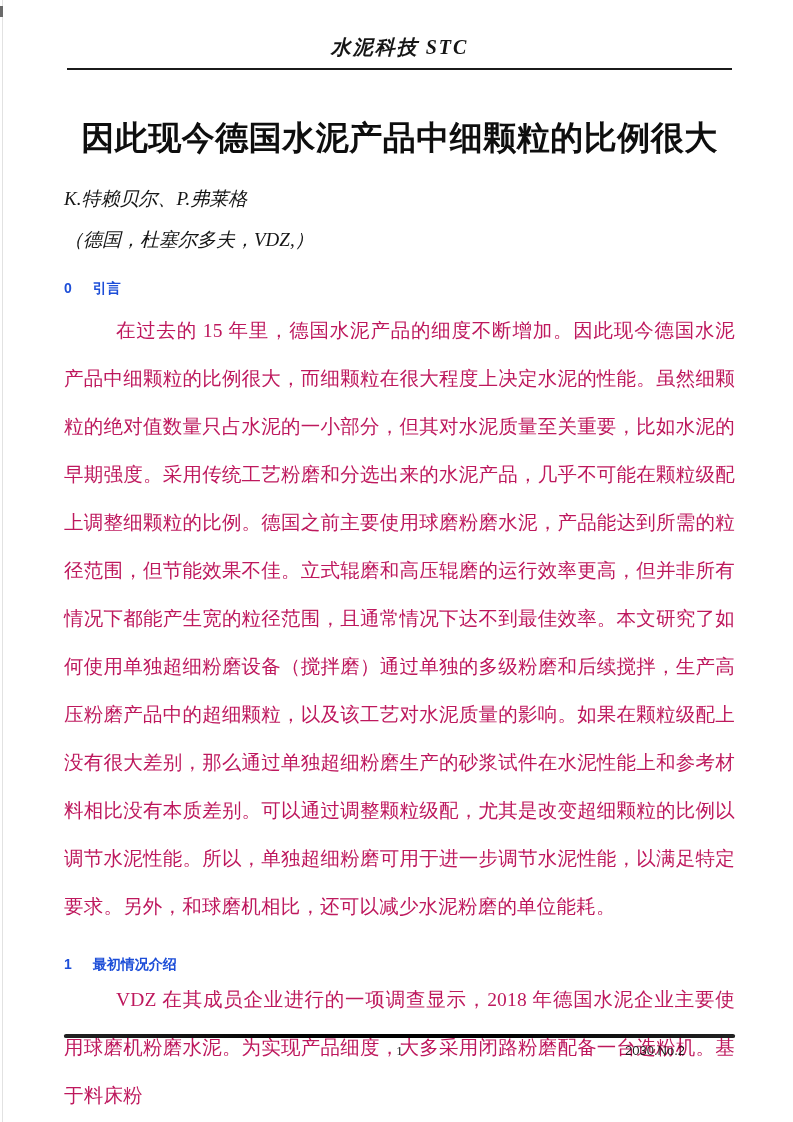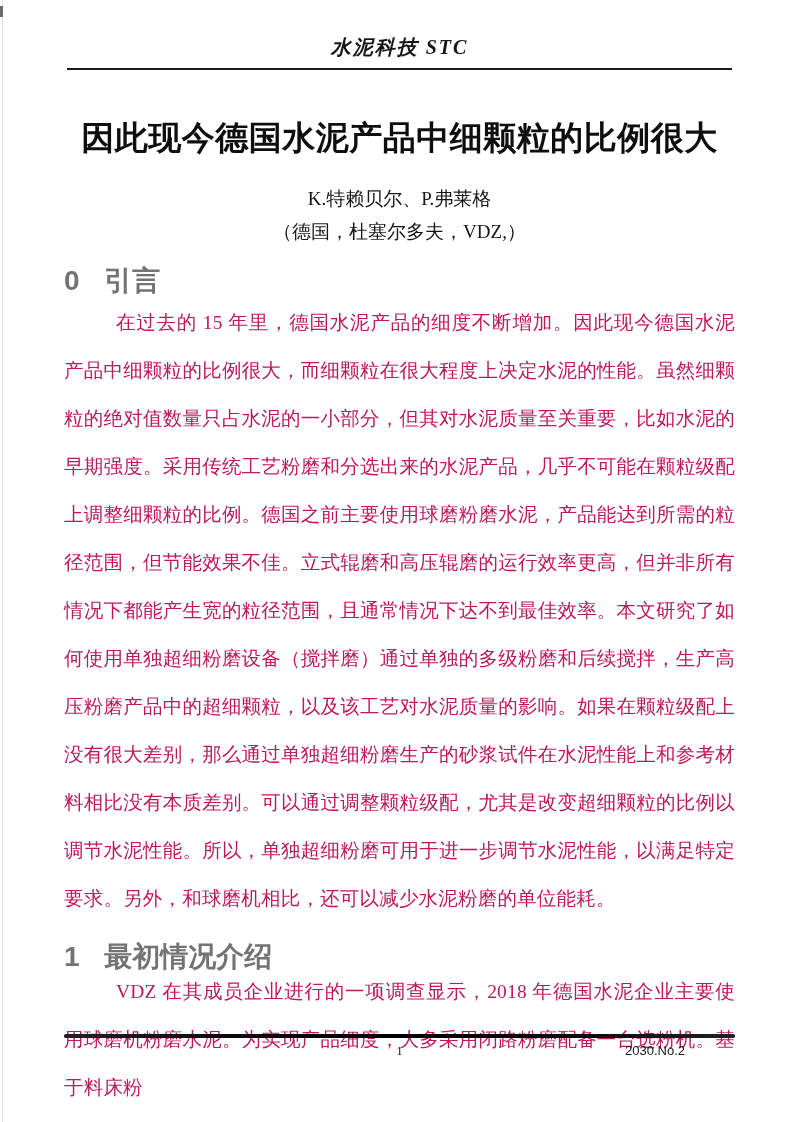--- a/index.html
+++ b/index.html
@@ -53,34 +53,35 @@
     font-family: "Liberation Sans", "DejaVu Sans", sans-serif;
     font-weight: 600;
     font-size: 33px;
     line-height: 46px;
     letter-spacing: 0.5px;
     color: #0e0e0e;
     white-space: nowrap;
   }
 
   .kai {
-    text-align: center;
+    text-align: left;
+    font-style: italic;
     font-size: 19px;
     line-height: 25px;
     color: #151515;
   }
   .authors-line { margin-top: 25px; }
-  .affiliation-line { margin-top: 8px; }
+  .affiliation-line { margin-top: 16px; }
 
   .section-heading {
     font-family: "Liberation Sans", "DejaVu Sans", sans-serif;
     font-weight: bold;
-    font-size: 28px;
+    font-size: 14px;
     line-height: 23px;
-    color: #737373;
+    color: #1d4ed8;
   }
   .section-heading.first { margin-top: 25px; }
   .section-heading.second { margin-top: 22px; }
   .sec-num { display: inline-block; }
   .sec-title { display: inline-block; margin-left: 17px; }
 
   .body-para {
     font-size: 19.5px;
     line-height: 48px;
     text-align: justify;

